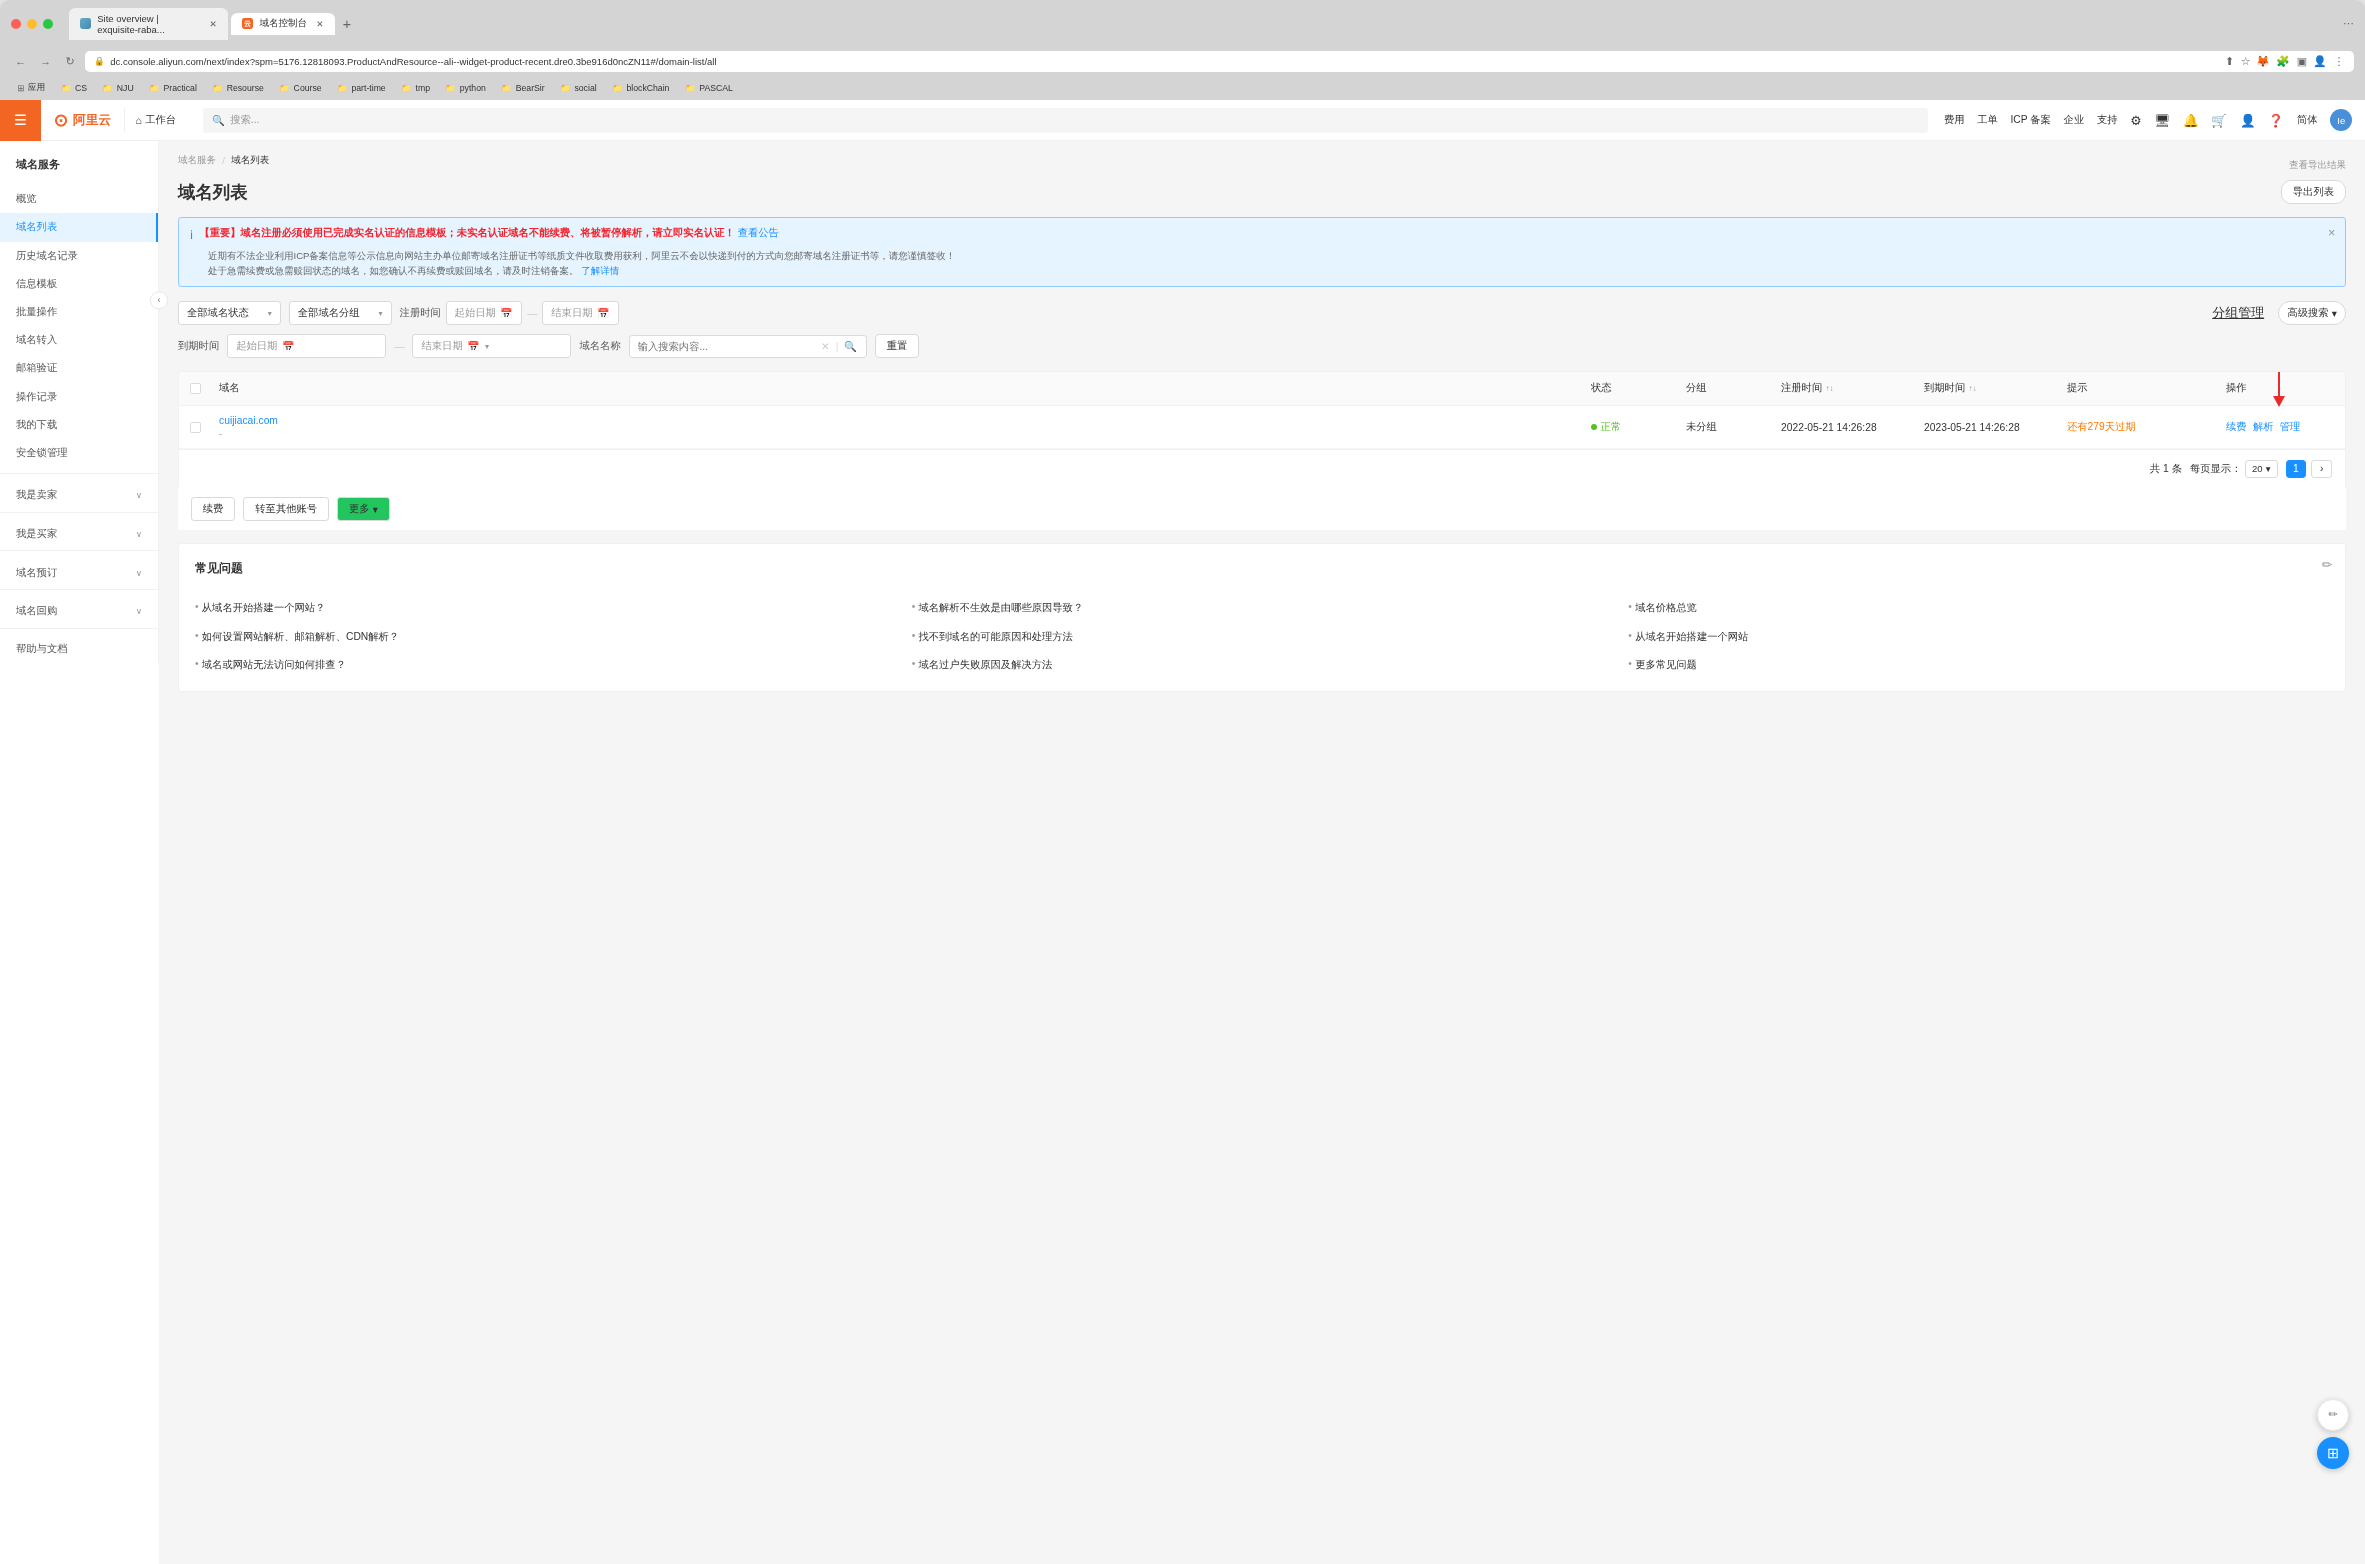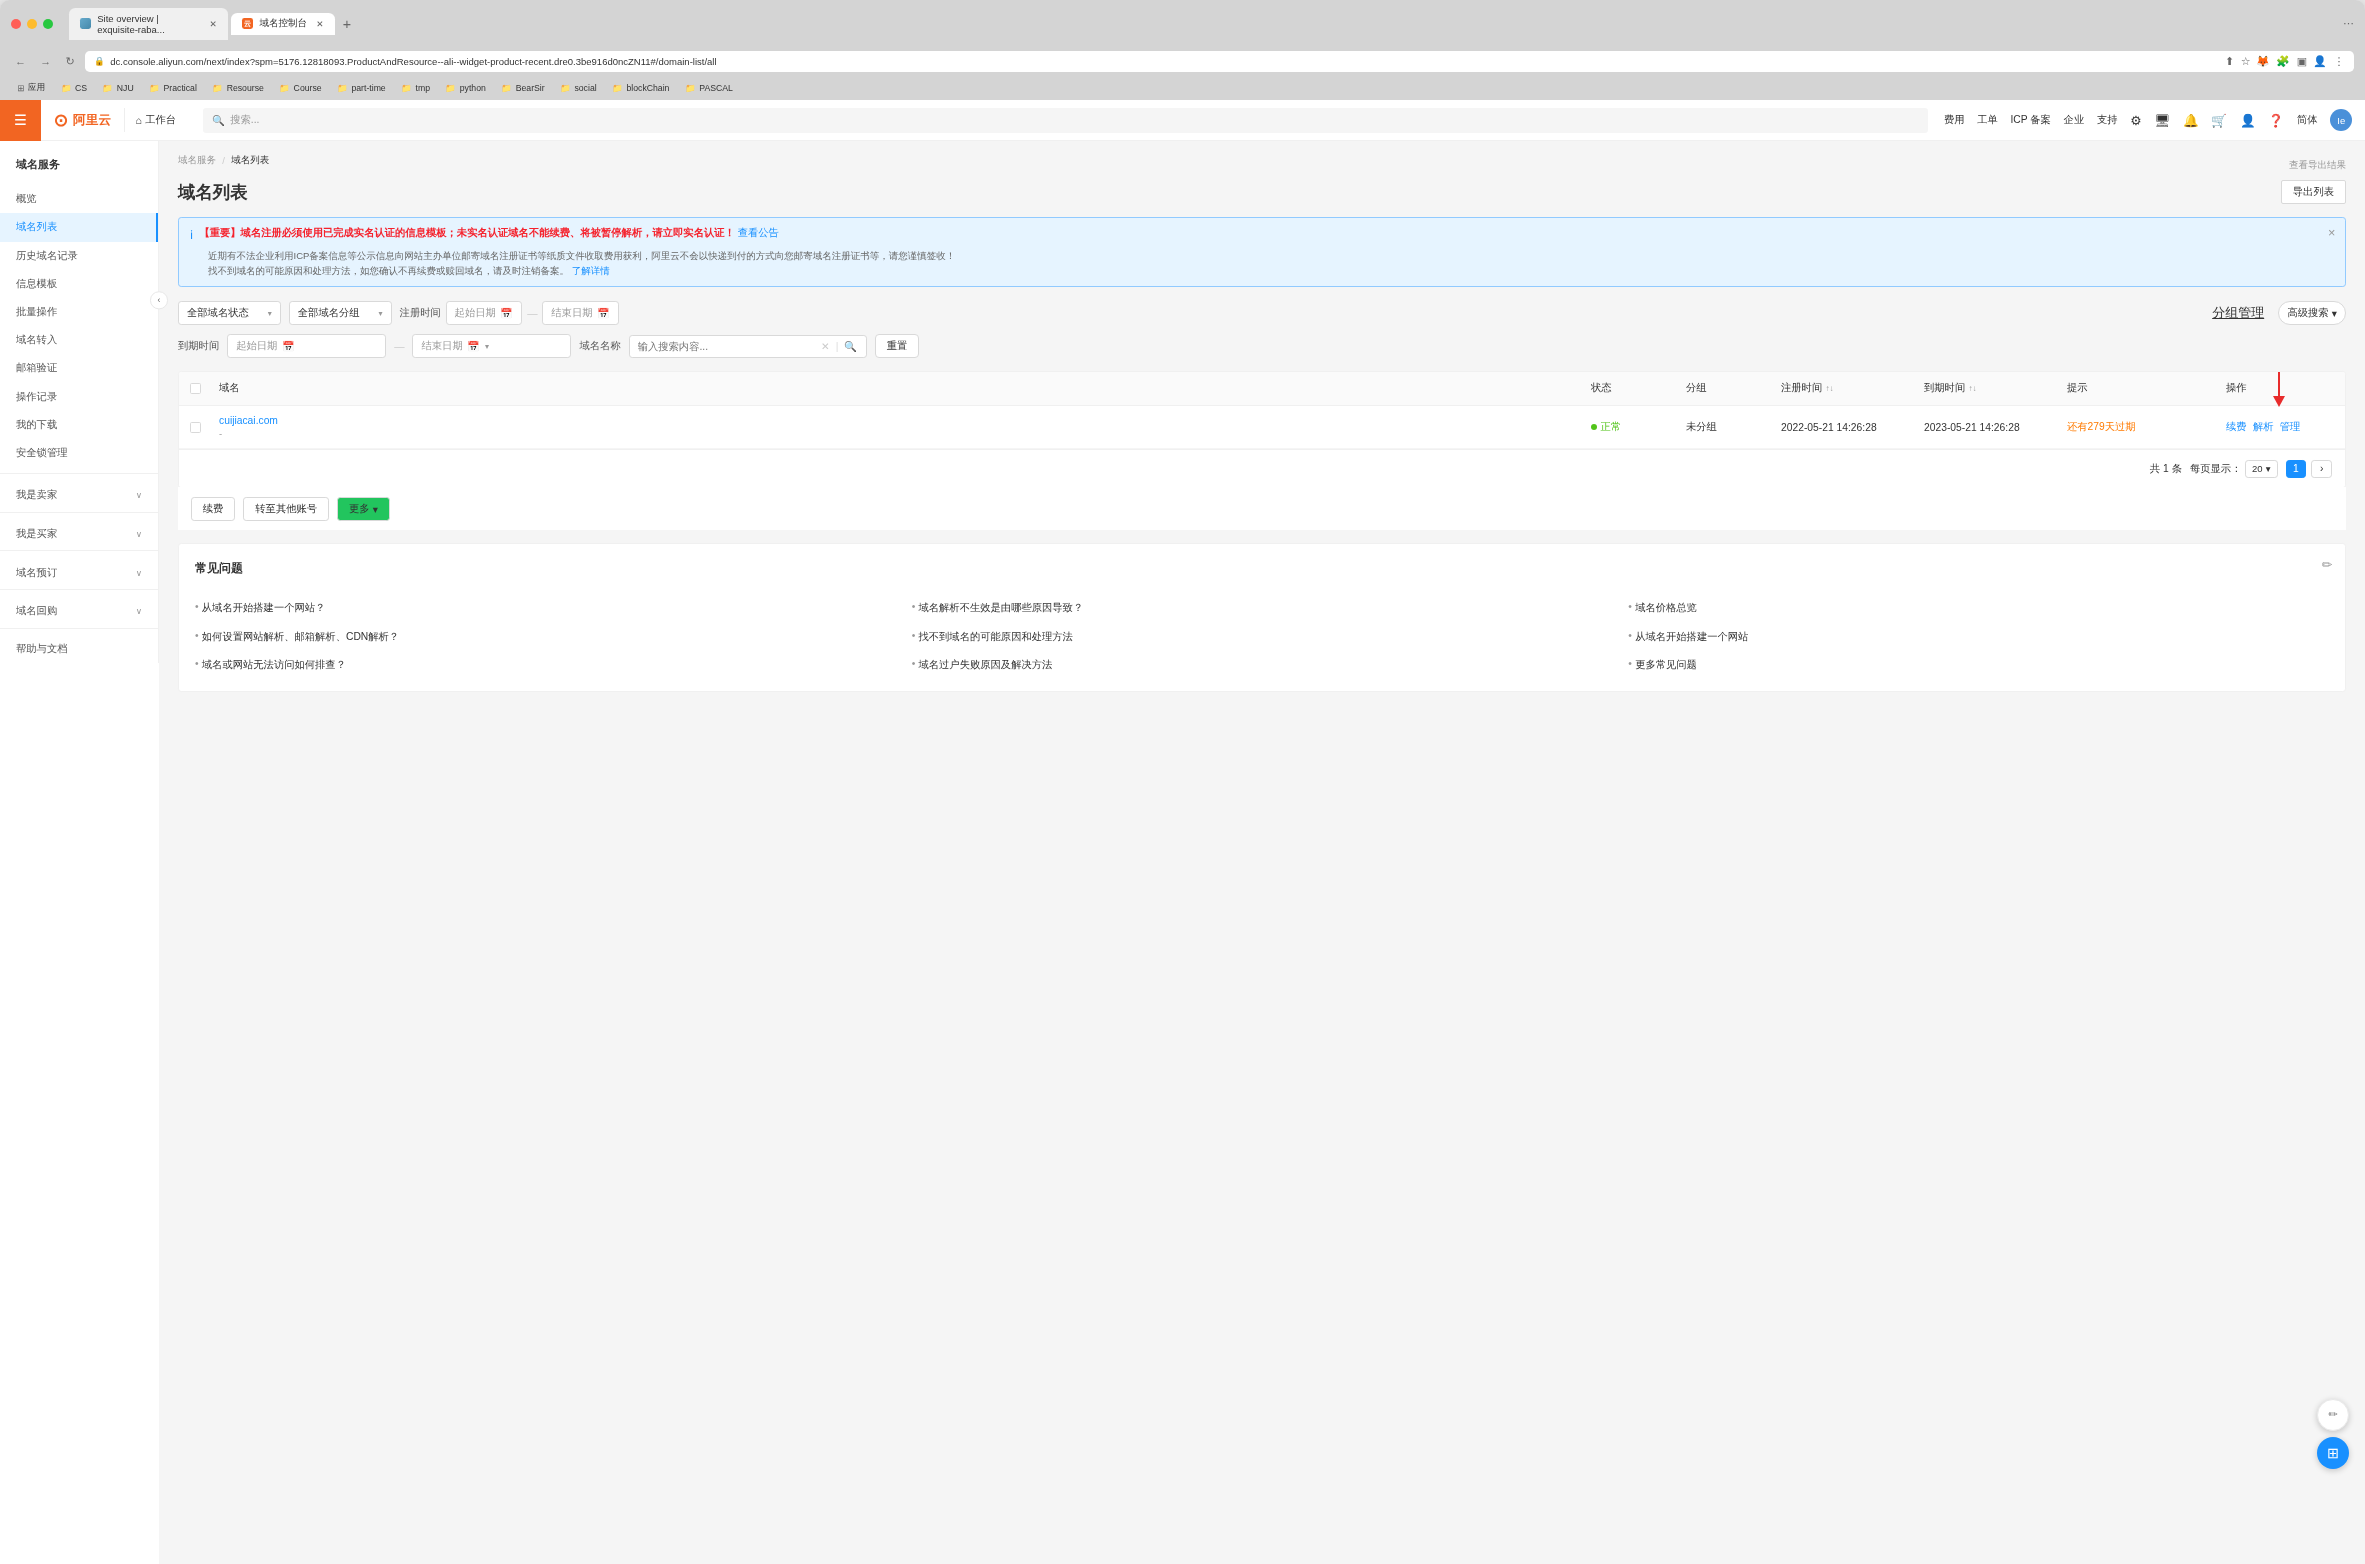--- a/index.html
+++ b/index.html
@@ -76,21 +76,21 @@
     
     .breadcrumb { display: flex; align-items: center; gap: 6.3px; font-size: 9.5px; color: #999; margin-bottom: 9.5px; }
     .breadcrumb-sep { color: #ccc; }
     .breadcrumb-link { color: #999; cursor: pointer; }
     .breadcrumb-current { color: #333; }
 
     
     .page-header { display: flex; align-items: center; justify-content: space-between; margin-bottom: 12.7px; }
     .page-title { font-size: 17.4px; font-weight: 600; color: #333; }
     .view-result-link { font-size: 9.5px; color: #999; cursor: pointer; }
-    .btn-outline { border: 0.8px solid #d9d9d9; background: #fff; border-radius: 2px; padding: 4px 11px; font-size: 10.3px; color: #333; cursor: pointer; }
+    .btn-outline { border: 0.8px solid #d9d9d9; background: #fff; border-radius: 10px; padding: 4px 11px; font-size: 10.3px; color: #333; cursor: pointer; }
 
     
     .alert-banner { background: #e6f4ff; border: 0.8px solid #91caff; border-radius: 3.2px; padding: 8px 11px; margin-bottom: 12.7px; position: relative; }
     .alert-close { position: absolute; right: 9.5px; top: 8px; cursor: pointer; color: #999; font-size: 12.7px; }
     .alert-main { display: flex; align-items: flex-start; gap: 6.3px; margin-bottom: 3.2px; }
     .alert-info-icon { color: #1890ff; font-size: 12px; flex-shrink: 0; margin-top: 0.8px; }
     .alert-important { color: #f5222d; font-weight: 600; }
     .alert-link { color: #1890ff; cursor: pointer; }
     .alert-secondary { font-size: 9.5px; color: #666; line-height: 1.6; margin-top: 4.8px; padding-left: 18px; }
 
@@ -388,21 +388,21 @@
             <span class="alert-close">×</span>
             <div class="alert-main">
               <span class="alert-info-icon">ℹ</span>
               <div>
                 <span class="alert-important">【重要】域名注册必须使用已完成实名认证的信息模板；未实名认证域名不能续费、将被暂停解析，请立即实名认证！</span>
                 <span class="alert-link">查看公告</span>
               </div>
             </div>
             <div class="alert-secondary">
               <span>近期有不法企业利用ICP备案信息等公示信息向网站主办单位邮寄域名注册证书等纸质文件收取费用获利，阿里云不会以快递到付的方式向您邮寄域名注册证书等，请您谨慎签收！</span><br>
-              <span>找不到域名的可能原因和处理方法，如您确认不再续费或赎回域名，请及时注销备案。</span>
+              <span>处于急需续费或急需赎回状态的域名，如您确认不再续费或赎回域名，请及时注销备案。</span>
               <span class="alert-link">了解详情</span>
             </div>
           </div>
 
           <div class="filter-row">
             <div class="filter-select">
               <span>全部域名状态</span>
               <span class="filter-select-arrow">▾</span>
             </div>
             <div class="filter-select">

